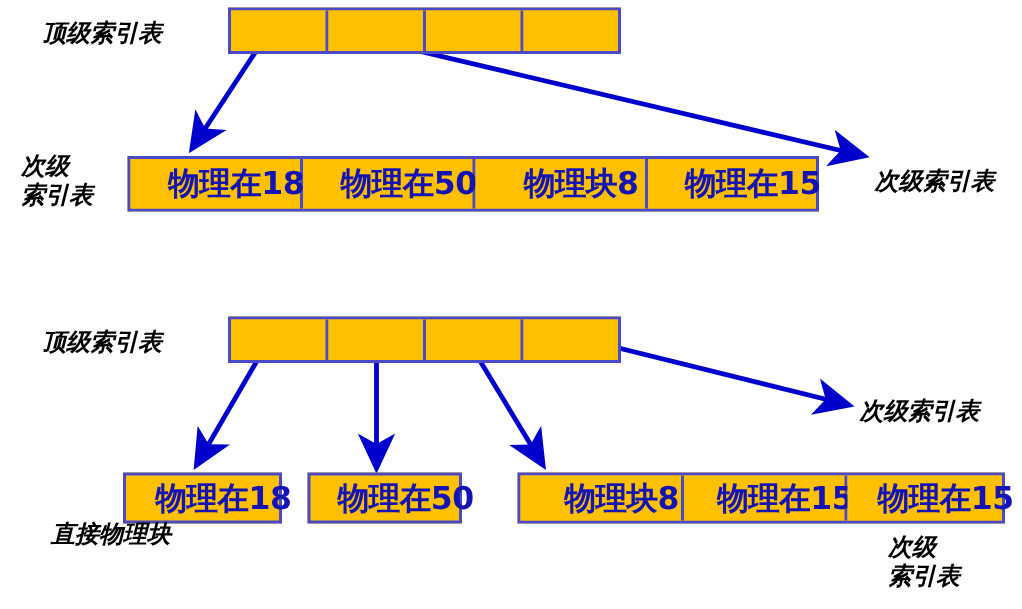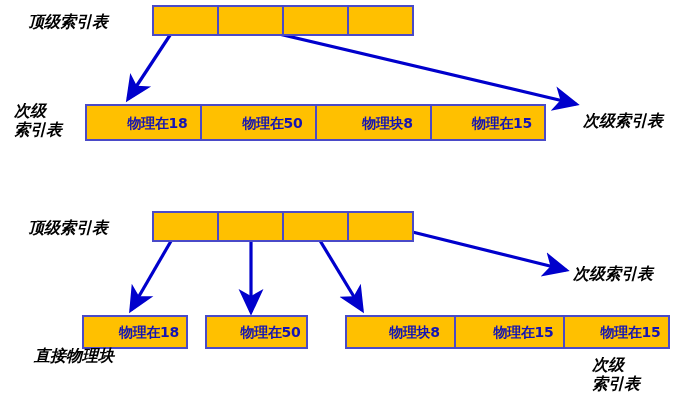--- a/index.html
+++ b/index.html
@@ -15,21 +15,21 @@
     position:absolute;display:flex;box-sizing:border-box;
     border:2px solid #4a4ac8;background:#FFC000;
   }
   .idx-table .cell{
     box-sizing:border-box;background:#FFC000;
     display:flex;align-items:center;justify-content:center;
     border-right:2px solid #4a4ac8;
   }
   .idx-table .cell:last-child{border-right:none;}
   .cell-text{
-    color:#1414b4;font-weight:bold;font-size:14px;line-height:1;
+    color:#1414b4;font-weight:bold;font-size:21px;line-height:1;
     font-family:"DejaVu Sans","Liberation Sans",sans-serif;
     white-space:nowrap;letter-spacing:-0.3px;padding-left:28px;
   }
   .blk-box{
     position:absolute;box-sizing:border-box;
     border:2px solid #4a4ac8;background:#FFC000;
     display:flex;align-items:center;justify-content:center;
   }
 
   

